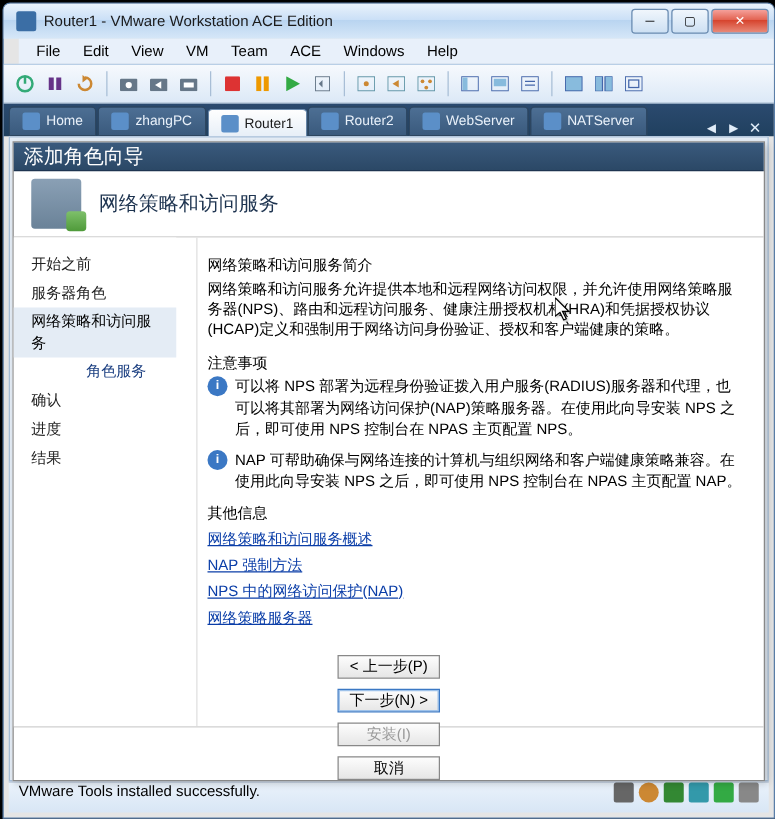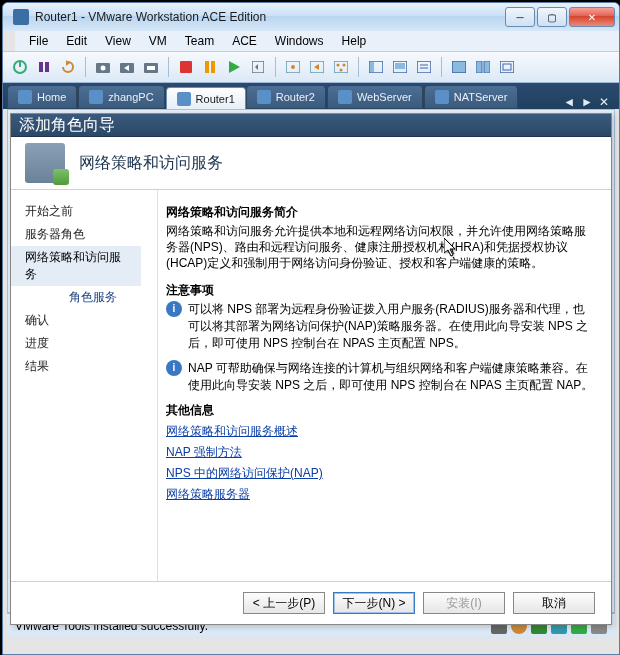--- a/index.html
+++ b/index.html
@@ -27,30 +27,30 @@
 .wiz-header{height:52px;display:flex;align-items:center;padding:0 14px;gap:14px;border-bottom:1px solid #d0d0d0;flex-shrink:0;}
 .wiz-icon{width:40px;height:40px;background:linear-gradient(#8aa0b5,#6a8298);border-radius:3px;position:relative;}
 .wiz-icon::after{content:"";position:absolute;bottom:-2px;right:-4px;width:16px;height:16px;background:linear-gradient(#7ec06a,#4f9a3a);border-radius:3px;}
 .wiz-heading{font-size:16px;color:#1e3450;}
 .wiz-body{flex:1;display:flex;min-height:0;gap:16px;}
 .wiz-nav{width:130px;background:#fff;padding:10px 0;flex-shrink:0;}
 .nav-item{padding:3px 14px;font-size:12px;color:#222;cursor:pointer;}
 .nav-item.selected{background:#e4ecf5;color:#000;font-weight:400;}
 .nav-sub{padding:3px 14px 3px 28px;font-size:12px;color:#1a3e80;cursor:pointer;margin-left:30px;}
 .wiz-main{flex:1;padding:10px 16px 10px 8px;border-left:1px solid #e0e0e0;overflow:hidden;font-size:12px;min-width:0;}
-.sect-title{font-weight:bold;margin:4px 0 2px;}
+.sect-title{font-weight:normal;margin:4px 0 2px;}
 .sect-text{line-height:1.35;margin-bottom:10px;}
 .note-row{display:flex;align-items:flex-start;gap:6px;margin-bottom:8px;}
 .info-icon{width:16px;height:16px;border-radius:50%;background:#3b78c4;color:#fff;font-size:10px;font-weight:bold;display:flex;align-items:center;justify-content:center;flex-shrink:0;}
 .link{color:#0b3ea8;text-decoration:underline;cursor:pointer;display:block;margin:4px 0;}
-.wiz-buttons{height:42px;border-top:1px solid #d0d0d0;display:flex;align-items:center;justify-content:flex-end;gap:8px;padding:0 16px;flex-shrink:0;}
+.wiz-buttons{height:42px;border-top:1px solid #d0d0d0;display:flex;align-items:center;justify-content:flex-end;gap:8px;padding:0 16px;flex-shrink:0;flex-direction:column;}
 .btn{min-width:82px;height:22px;border:1px solid #888;background:linear-gradient(#fdfdfd,#e6e6e6);font-size:12px;cursor:pointer;padding:0 6px;}
 .btn.disabled{color:#9a9a9a;cursor:default;}
 .btn.default{border:1px solid #3b78c4;box-shadow:0 0 0 1px #9ec2ea inset;}
-.statusbar{height:24px;background:linear-gradient(#eaf2fb,#d8e6f5);border-top:1px solid #a9c0d9;display:flex;align-items:center;padding:0 8px;font-size:12px;margin:0 4px 16px;}
+.statusbar{height:24px;background:linear-gradient(#eaf2fb,#d8e6f5);border-top:1px solid #a9c0d9;display:flex;align-items:flex-start;padding:0 8px;font-size:12px;margin:0 4px 4px;}
 .status-right{margin-left:auto;display:flex;gap:4px;align-items:center;}
 .tray-icon{width:16px;height:16px;border-radius:2px;}
 .cursor{position:absolute;left:436px;top:128px;width:14px;height:20px;pointer-events:none;}
 .cursor svg{width:14px;height:20px;filter:drop-shadow(1px 1px 1px rgba(0,0,0,0.3));}
 </style>
 </head>
 <body>
 
 <div class="window">
   <div class="titlebar">

